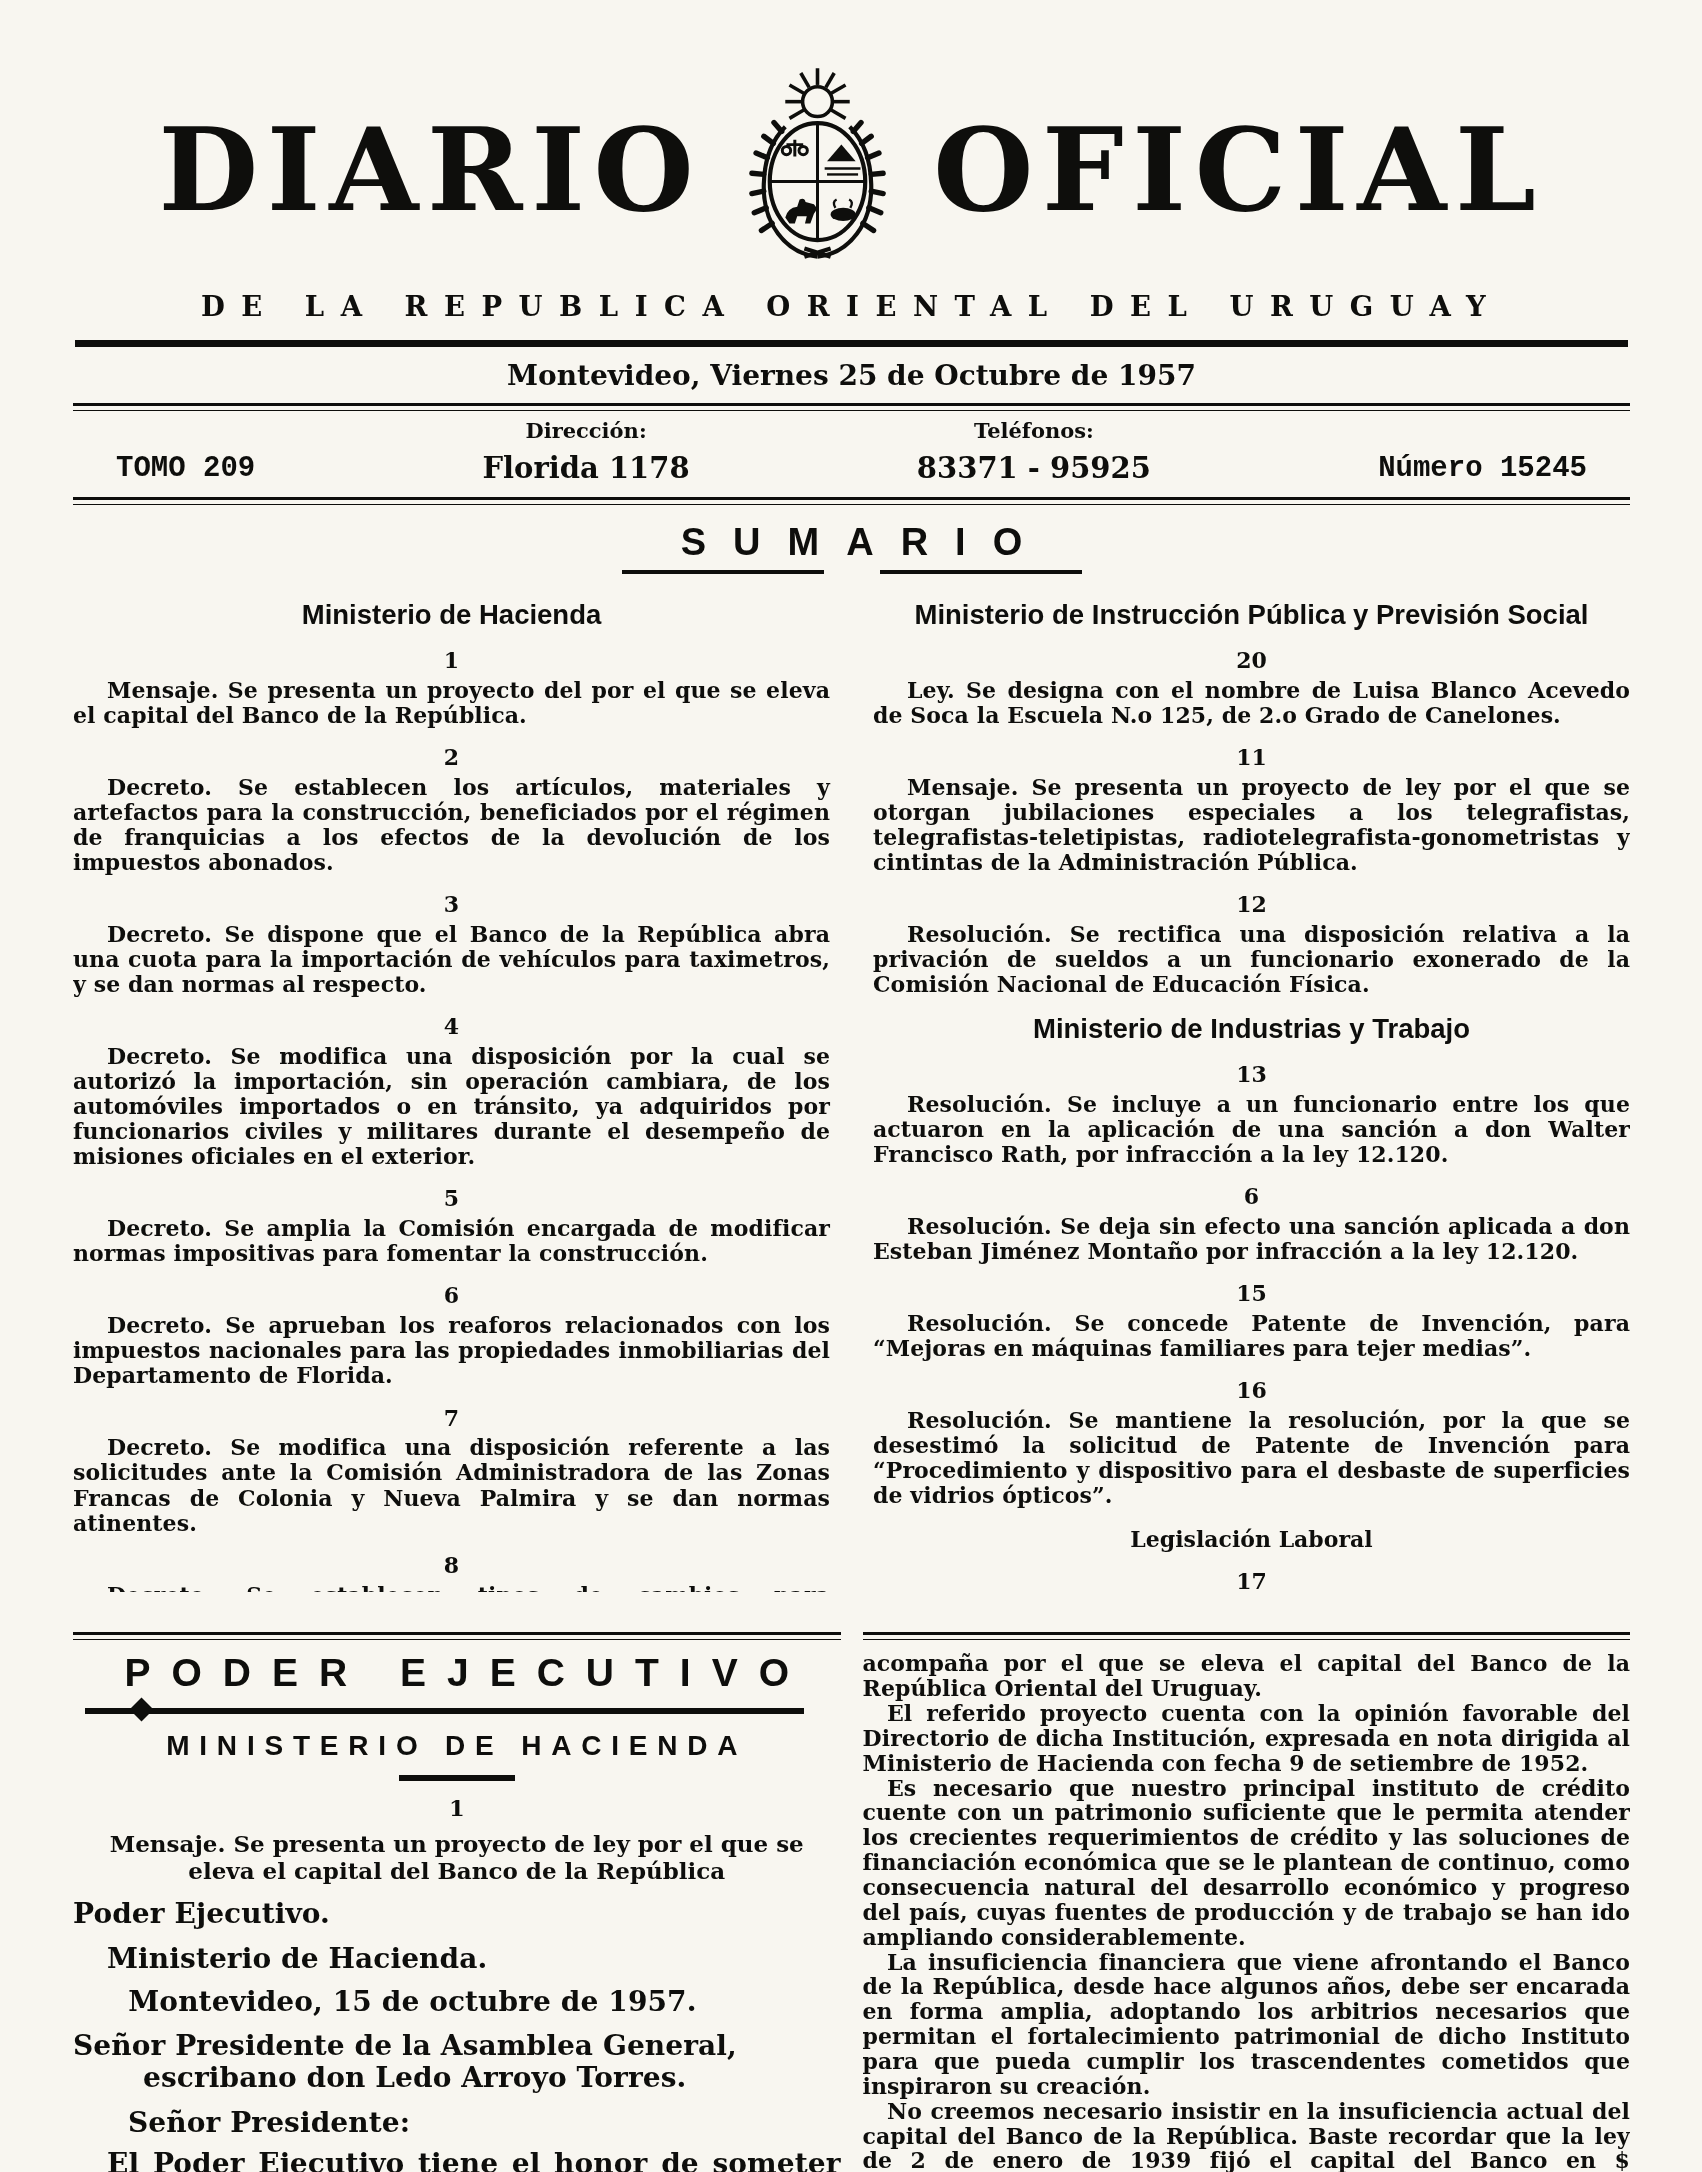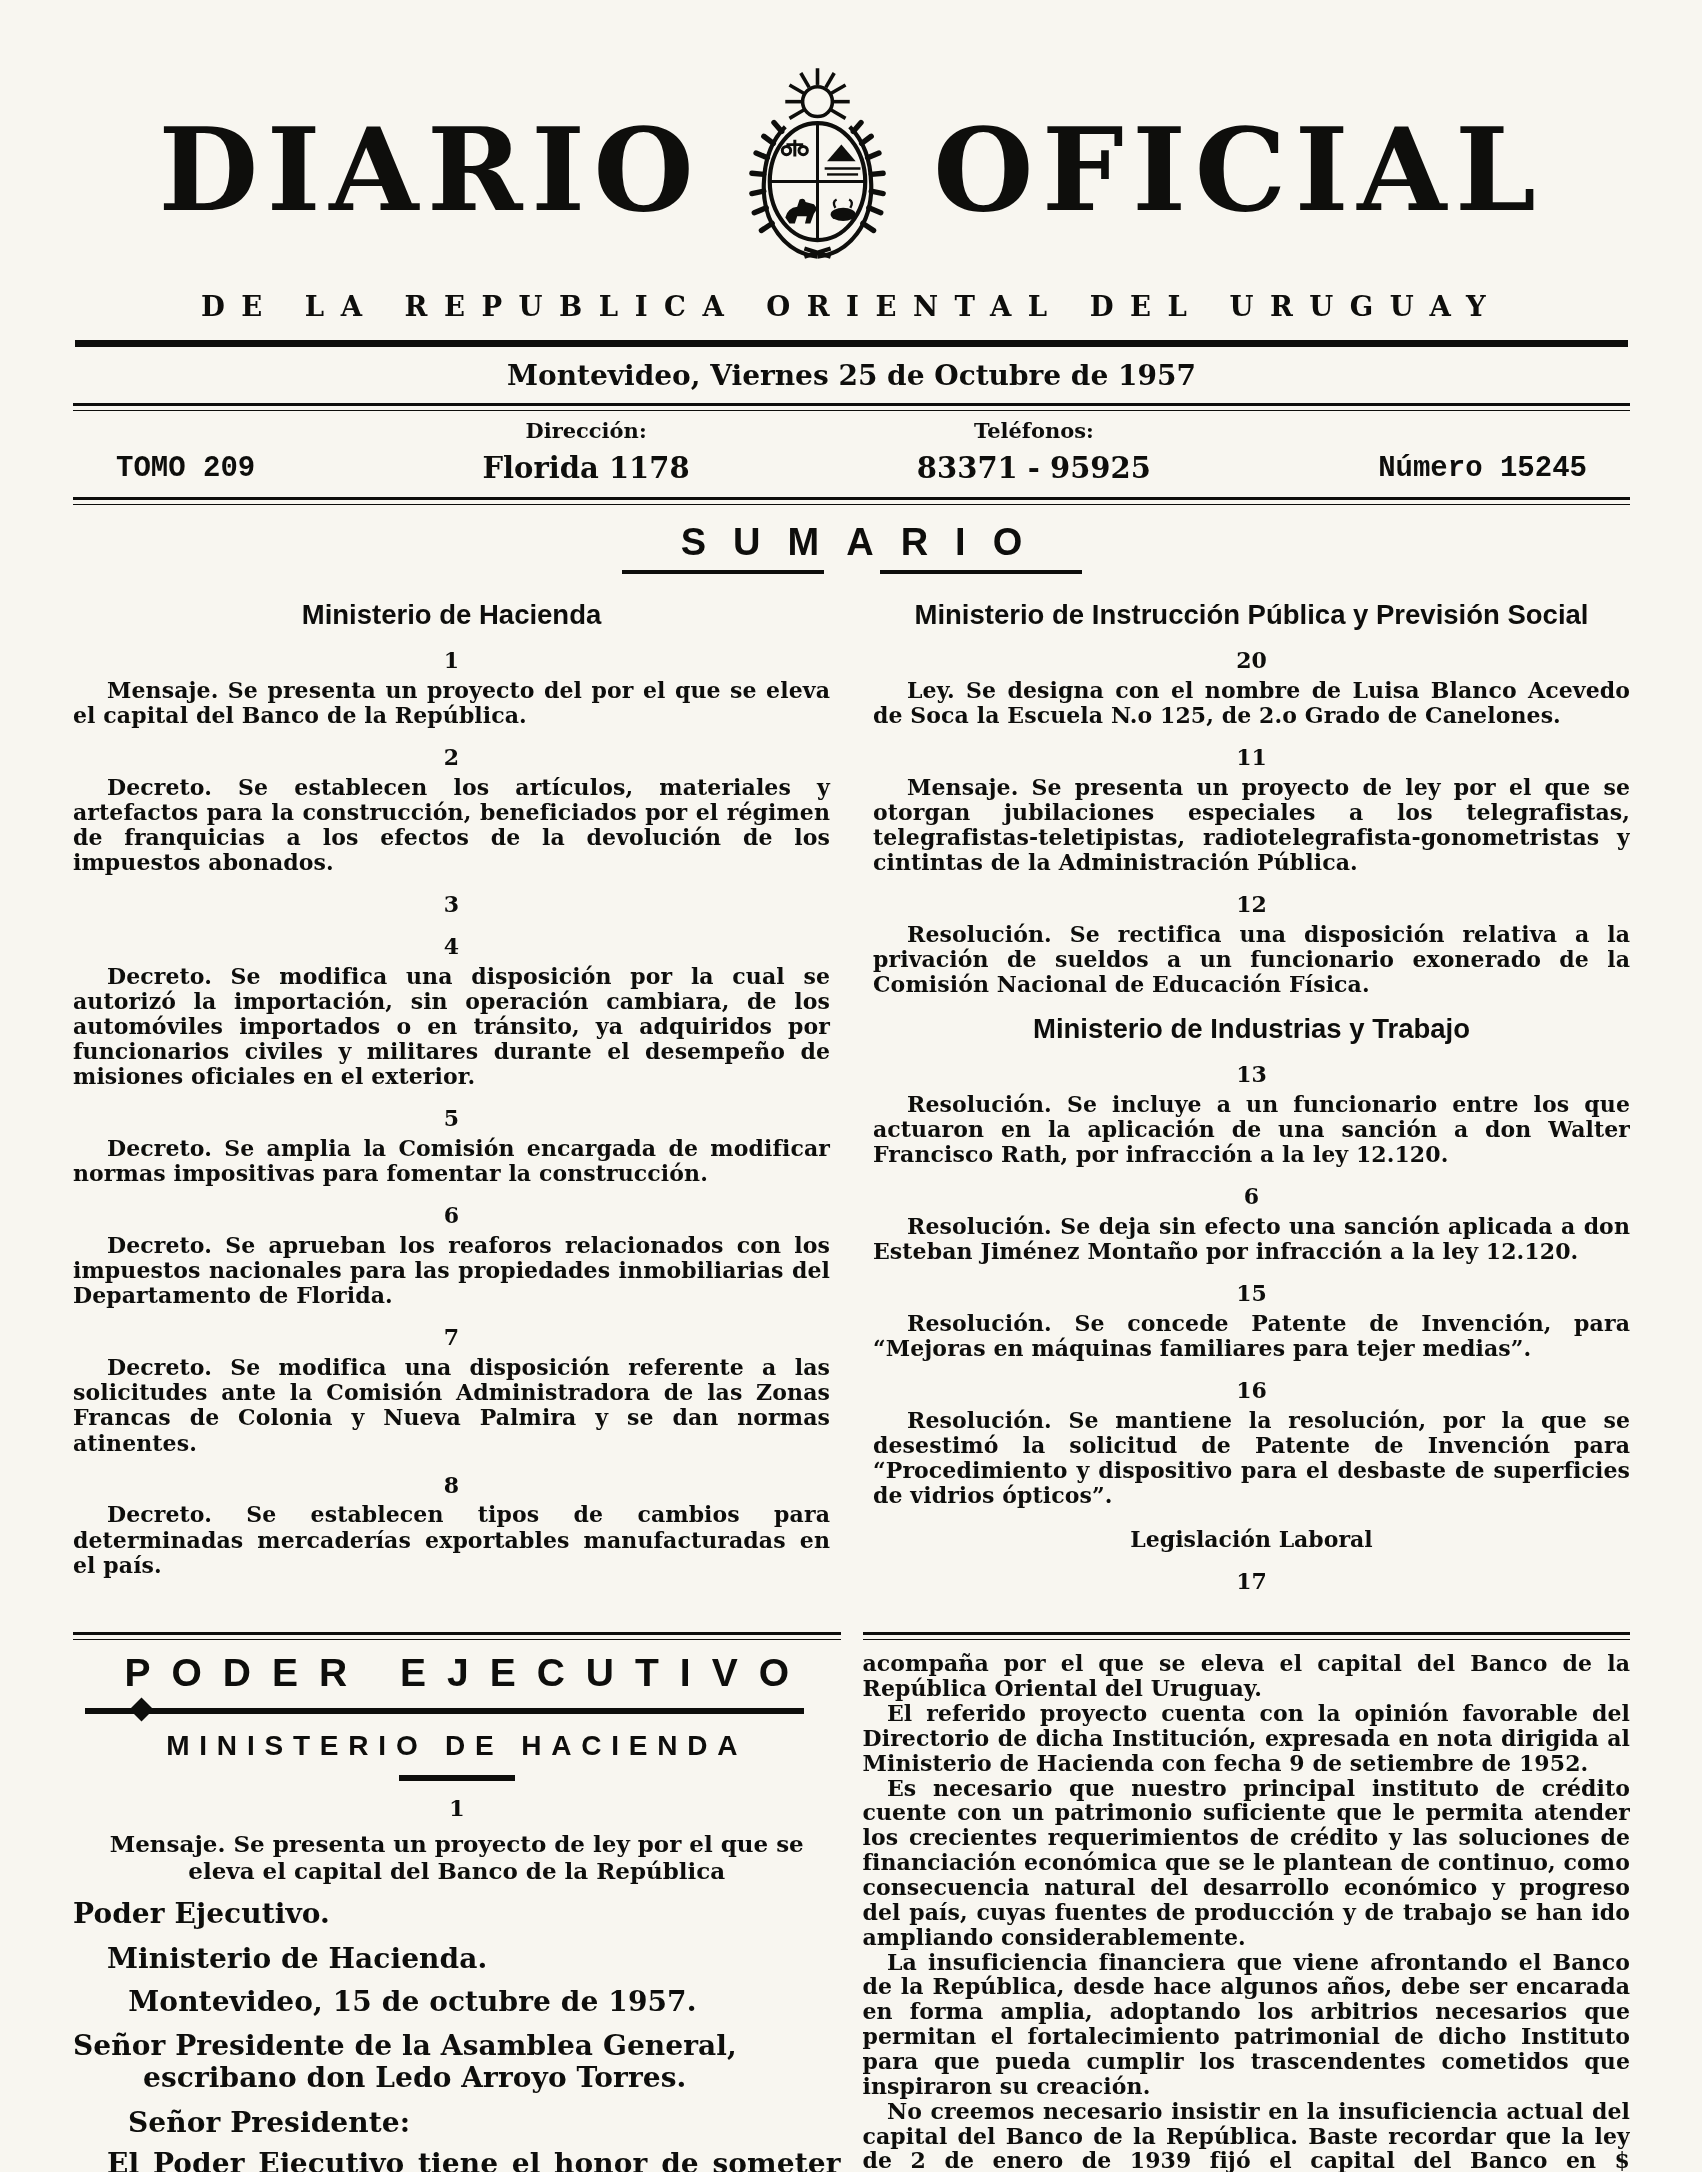--- a/index.html
+++ b/index.html
@@ -156,20 +156,21 @@
         <div class="entry">
           <div class="entry-num">1</div>
           <p class="entry-text">Mensaje. Se presenta un proyecto del por el que se eleva el capital del Banco de la República.</p>
         </div>
         <div class="entry">
           <div class="entry-num">2</div>
           <p class="entry-text">Decreto. Se establecen los artículos, materiales y artefactos para la construcción, beneficiados por el régimen de franquicias a los efectos de la devolución de los impuestos abonados.</p>
         </div>
         <div class="entry">
           <div class="entry-num">3</div>
+          <p class="entry-text">Decreto. Se dispone que el Banco de la República abra una cuota para la importación de vehículos para taximetros, y se dan normas al respecto.</p>
         </div>
         <div class="entry">
           <div class="entry-num">4</div>
           <p class="entry-text">Decreto. Se modifica una disposición por la cual se autorizó la importación, sin operación cambiara, de los automóviles importados o en tránsito, ya adquiridos por funcionarios civiles y militares durante el desempeño de misiones oficiales en el exterior.</p>
         </div>
         <div class="entry">
           <div class="entry-num">5</div>
           <p class="entry-text">Decreto. Se amplia la Comisión encargada de modificar normas impositivas para fomentar la construcción.</p>
         </div>
         <div class="entry">

